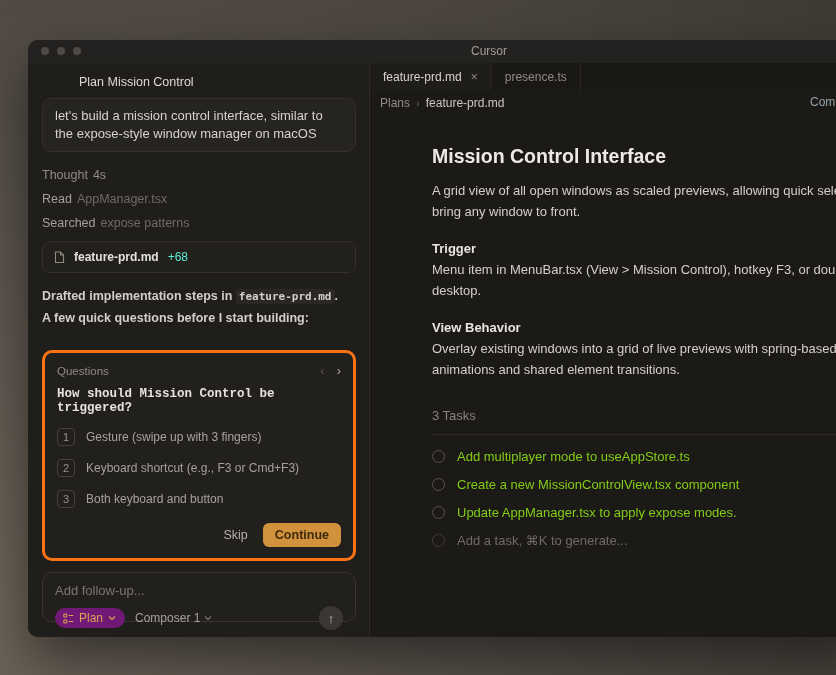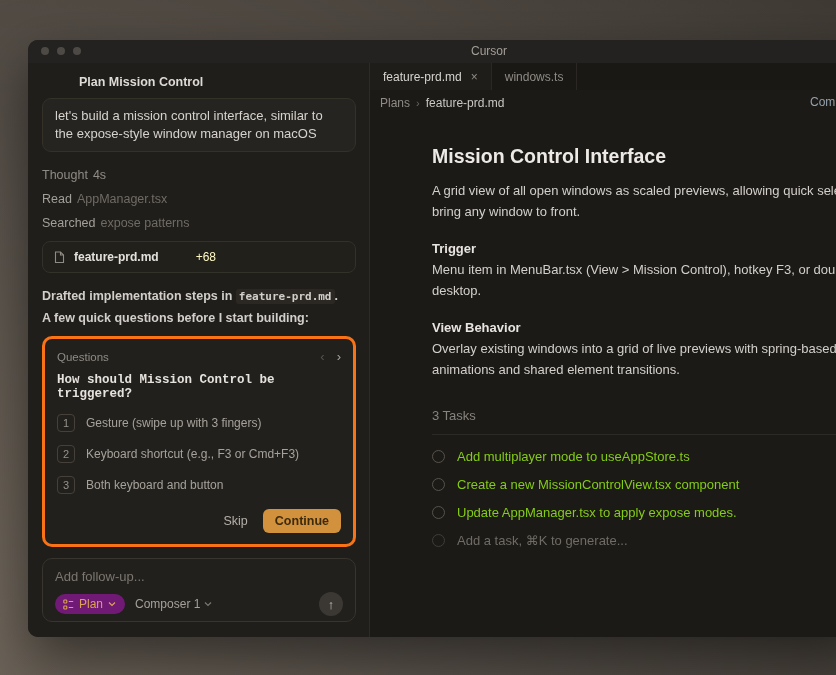--- a/index.html
+++ b/index.html
@@ -20,36 +20,36 @@
   .traffic{position:absolute;left:13px;top:7px;display:flex;gap:8px;}
   .light{width:8px;height:8px;border-radius:50%;background:#4d4945;}
   .win-title{position:absolute;left:461px;top:4px;transform:translateX(-50%);
     font-size:12px;color:#a39f99;}
   
   .content{flex:1;display:flex;min-height:0;}
   .left-panel{
     width:342px;flex:0 0 342px;background:#201e1b;border-right:1px solid #2e2b27;
     padding:12px 13px 15px 14px;box-sizing:border-box;display:flex;flex-direction:column;
   }
-  .panel-title{font-size:12.5px;font-weight:bold;color:#dedbd6;padding-left:37px;}
+  .panel-title{font-size:12.5px;font-weight:normal;color:#dedbd6;padding-left:37px;}
   .quote-box{
     margin-top:9px;background:#262421;border:1px solid #343129;border-radius:9px;
     padding:8px 12px;font-size:13px;line-height:18px;color:#d6d3ce;
   }
   .steps{margin-top:11px;}
   .step{height:24px;display:flex;align-items:center;font-size:12.5px;gap:5px;}
   .step .lbl{color:#a3a099;}
   .step .det{color:#6f6b64;}
   .step.first .lbl,.step.first .det{color:#8f8b85;}
   .file-chip{
     margin-top:6px;height:30px;background:#22201b;border:1px solid #34302a;border-radius:8px;
     display:flex;align-items:center;gap:9px;padding:0 11px;
   }
   .file-chip .fname{font-size:12px;font-weight:bold;color:#e4e1dc;}
-  .file-chip .diff{font-size:12px;color:#fef9c3;margin-left:28px;}
+  .file-chip .diff{font-size:12px;color:#5eead4;}
   .assistant-msg{margin-top:13px;font-size:12.5px;line-height:20.5px;color:#d2cfca;font-weight:bold;}
   .code-inline{
     font-family:"DejaVu Sans Mono", monospace;font-size:11px;color:#d2cfca;
     background:#2b2823;border-radius:3px;padding:1px 3px;
   }
   
   .q-card{
     margin-top:auto;background:#22201c;border:3px solid #f97316;border-radius:10px;
     padding:10px 12px 11px;
   }
@@ -67,21 +67,21 @@
   .q-opt .q-lbl{font-size:12px;color:#a6a29b;}
   .q-footer{display:flex;align-items:center;justify-content:flex-end;gap:15px;margin-top:15px;}
   .skip-btn{font-size:12.5px;color:#b3afa8;}
   .continue-btn{
     background:#d2913d;color:#3c2a0c;font-size:12.5px;font-weight:bold;
     border-radius:6px;padding:5px 12px;
   }
   
   .composer{
     margin-top:11px;background:#22201c;border:1px solid #38342e;border-radius:10px;
-    padding:10px 12px;height:64px;box-sizing:border-box;
+    padding:10px 12px;height:50px;box-sizing:border-box;
   }
   .composer .ph{font-size:13px;color:#7b766f;}
   .composer-row{margin-top:8px;display:flex;align-items:center;}
   .plan-pill{
     display:flex;align-items:center;gap:5px;background:#701a75;border-radius:999px;
     padding:3px 9px 3px 8px;color:#dca255;font-size:12px;
   }
   .composer-select{margin-left:10px;display:flex;align-items:center;gap:4px;
     font-size:12px;color:#a5a19a;}
   .send-btn{
@@ -236,21 +236,21 @@
         </div>
       </div>
 
       <div class="editor">
         <div class="tabbar">
           <div class="tab active">
             <span>feature-prd.md</span>
             <span class="tab-close">×</span>
           </div>
           <div class="tab inactive">
-            <span>windows.ts</span>
+            <span>presence.ts</span>
           </div>
         </div>
 
         <div class="breadcrumb-row">
           <span class="bc-root">Plans</span>
           <span class="bc-sep">›</span>
           <span class="bc-file">feature-prd.md</span>
           <span class="bc-right">Comp</span>
         </div>
 

